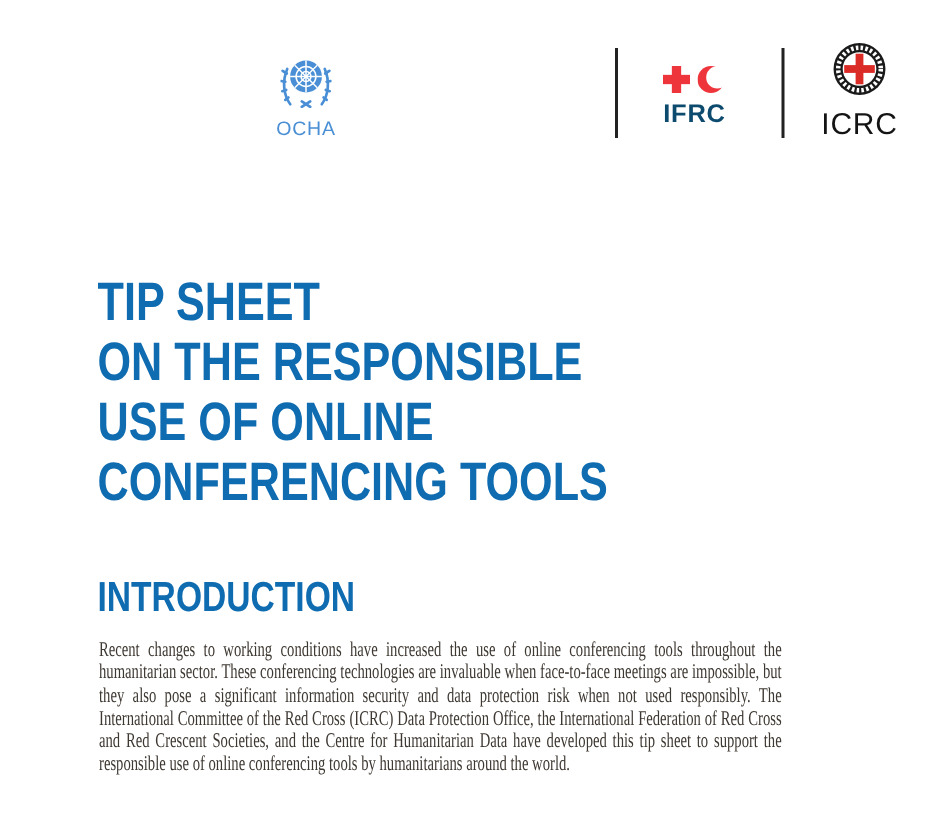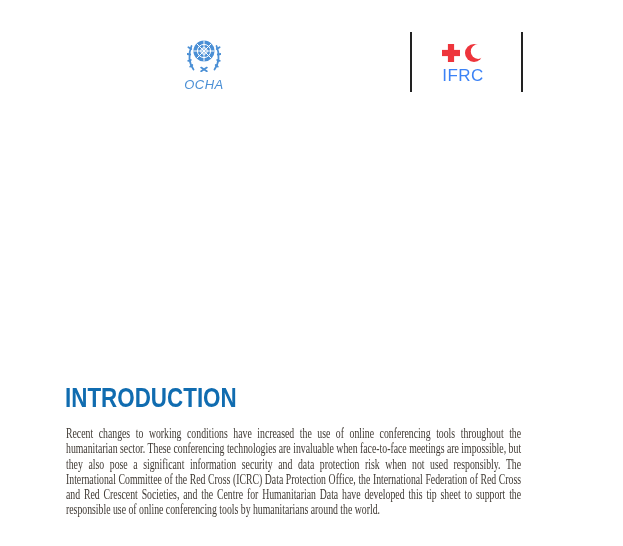--- a/index.html
+++ b/index.html
@@ -9,39 +9,38 @@
     background:#ffffff;
     font-family:"Liberation Sans", sans-serif;
     overflow:hidden;
   }
   
   .logo-bar{position:absolute;left:0;top:0;width:623px;height:110px;}
   .ocha{position:absolute;left:183px;top:36px;width:42px;text-align:center;}
   .ocha-label{
     margin-top:1px;font-size:13px;font-weight:500;letter-spacing:.5px;
     color:#4A8FD5;
-    font-style:italic;
   }
   .humdata{position:absolute;left:257px;top:40px;width:111px;height:46px;}
   .humdata svg{position:absolute;left:0;top:0;}
   .humdata-label{
     position:absolute;left:0;top:0;width:111px;height:29px;
     display:flex;align-items:center;justify-content:center;
     font-size:10px;font-weight:bold;color:#1CAE77;
     transform:scaleX(.92);transform-origin:50% 50%;
     white-space:nowrap;
   }
   .divider{position:absolute;top:32px;width:1.5px;height:60px;background:#222222;}
   .divider.d1{left:410px;}
   .divider.d2{left:521px;}
   .ifrc{position:absolute;left:439px;top:44px;width:48px;text-align:center;}
   .ifrc-symbols{display:flex;justify-content:center;align-items:center;gap:5px;height:18px;}
   .ifrc-label{
-    margin-top:4px;font-size:17px;font-weight:normal;letter-spacing:.5px;
-    color:#3b82f6;
+    margin-top:4px;font-size:17px;font-weight:bold;letter-spacing:.5px;
+    color:#0c4a6e;
   }
   .icrc{position:absolute;left:546px;top:28px;width:54px;text-align:center;}
   .icrc-label{
     margin-top:3px;font-size:20px;font-weight:500;letter-spacing:.5px;
     color:#141414;
   }
   
   .doc-title{position:absolute;left:65px;top:181px;margin:0;}
   .title-line{
     font-size:36px;line-height:40px;font-weight:bold;
@@ -116,21 +115,37 @@
         <svg width="19" height="18" viewBox="0 0 19 18">
           <circle cx="9" cy="9" r="9" fill="#EE353C"></circle>
           <circle cx="13.2" cy="7.6" r="7.4" fill="#ffffff"></circle>
         </svg>
       </div>
       <div class="ifrc-label">IFRC</div>
     </div>
 
     <div class="divider d2"></div>
 
+    <div class="icrc">
+      <svg width="36" height="36" viewBox="0 0 36 36">
+        <circle cx="18" cy="18" r="17.3" fill="#1A1A1A"></circle>
+        <circle cx="18" cy="18" r="11.2" fill="#ffffff"></circle>
+        <circle cx="18" cy="18" r="14.2" fill="none" stroke="#ffffff" stroke-width="3" stroke-dasharray="1.7 1.5"></circle>
+        <rect x="15.4" y="7.8" width="5.2" height="20.4" fill="#DB2B27"></rect>
+        <rect x="7.8" y="15.4" width="20.4" height="5.2" fill="#DB2B27"></rect>
+      </svg>
+      <div class="icrc-label">ICRC</div>
+    </div>
 
   </header>
 
+  <h1 class="doc-title">
+    <div class="title-line">TIP SHEET</div>
+    <div class="title-line">ON THE RESPONSIBLE</div>
+    <div class="title-line">USE OF ONLINE</div>
+    <div class="title-line">CONFERENCING TOOLS</div>
+  </h1>
 
   <h2 class="section-heading">INTRODUCTION</h2>
 
   <p class="body-par">Recent changes to working conditions have increased the use of online conferencing tools throughout the humanitarian sector. These conferencing technologies are invaluable when face-to-face meetings are impossible, but they also pose a significant information security and data protection risk when not used responsibly. The International Committee of the Red Cross (ICRC) Data Protection Office, the International Federation of Red Cross and Red Crescent Societies, and the Centre for Humanitarian Data have developed this tip sheet to support the responsible use of online conferencing tools by humanitarians around the world.</p>
 
 </div>
 
 </body></html>

